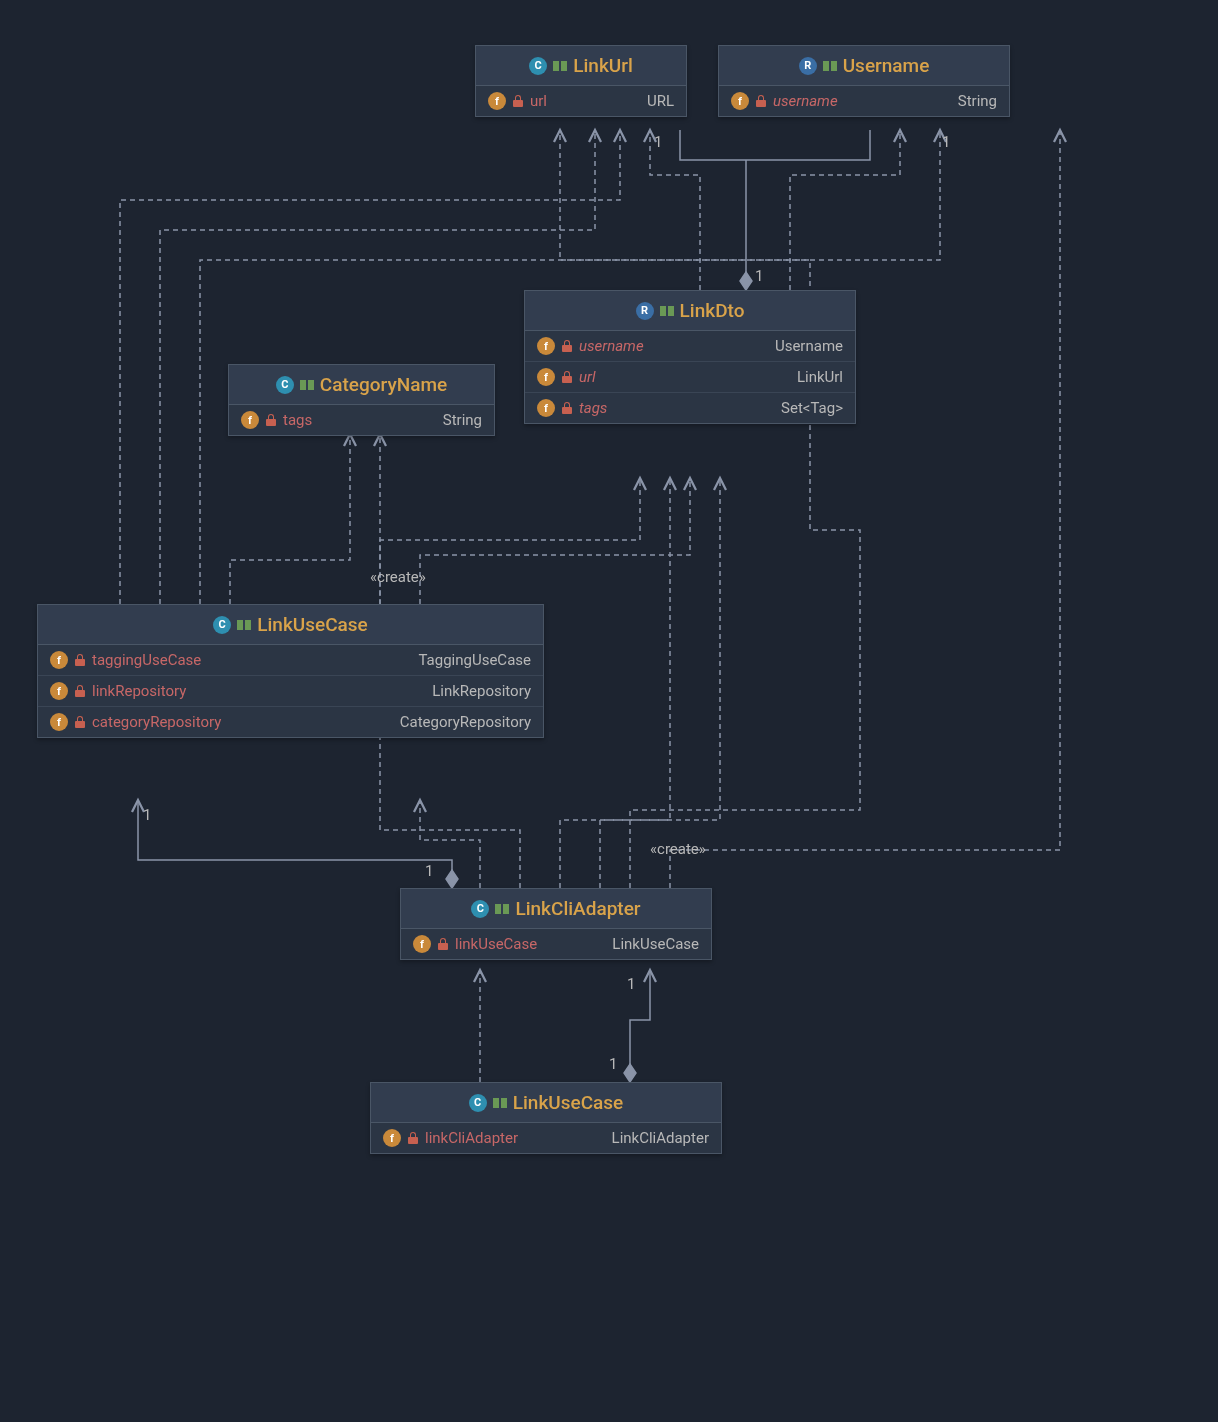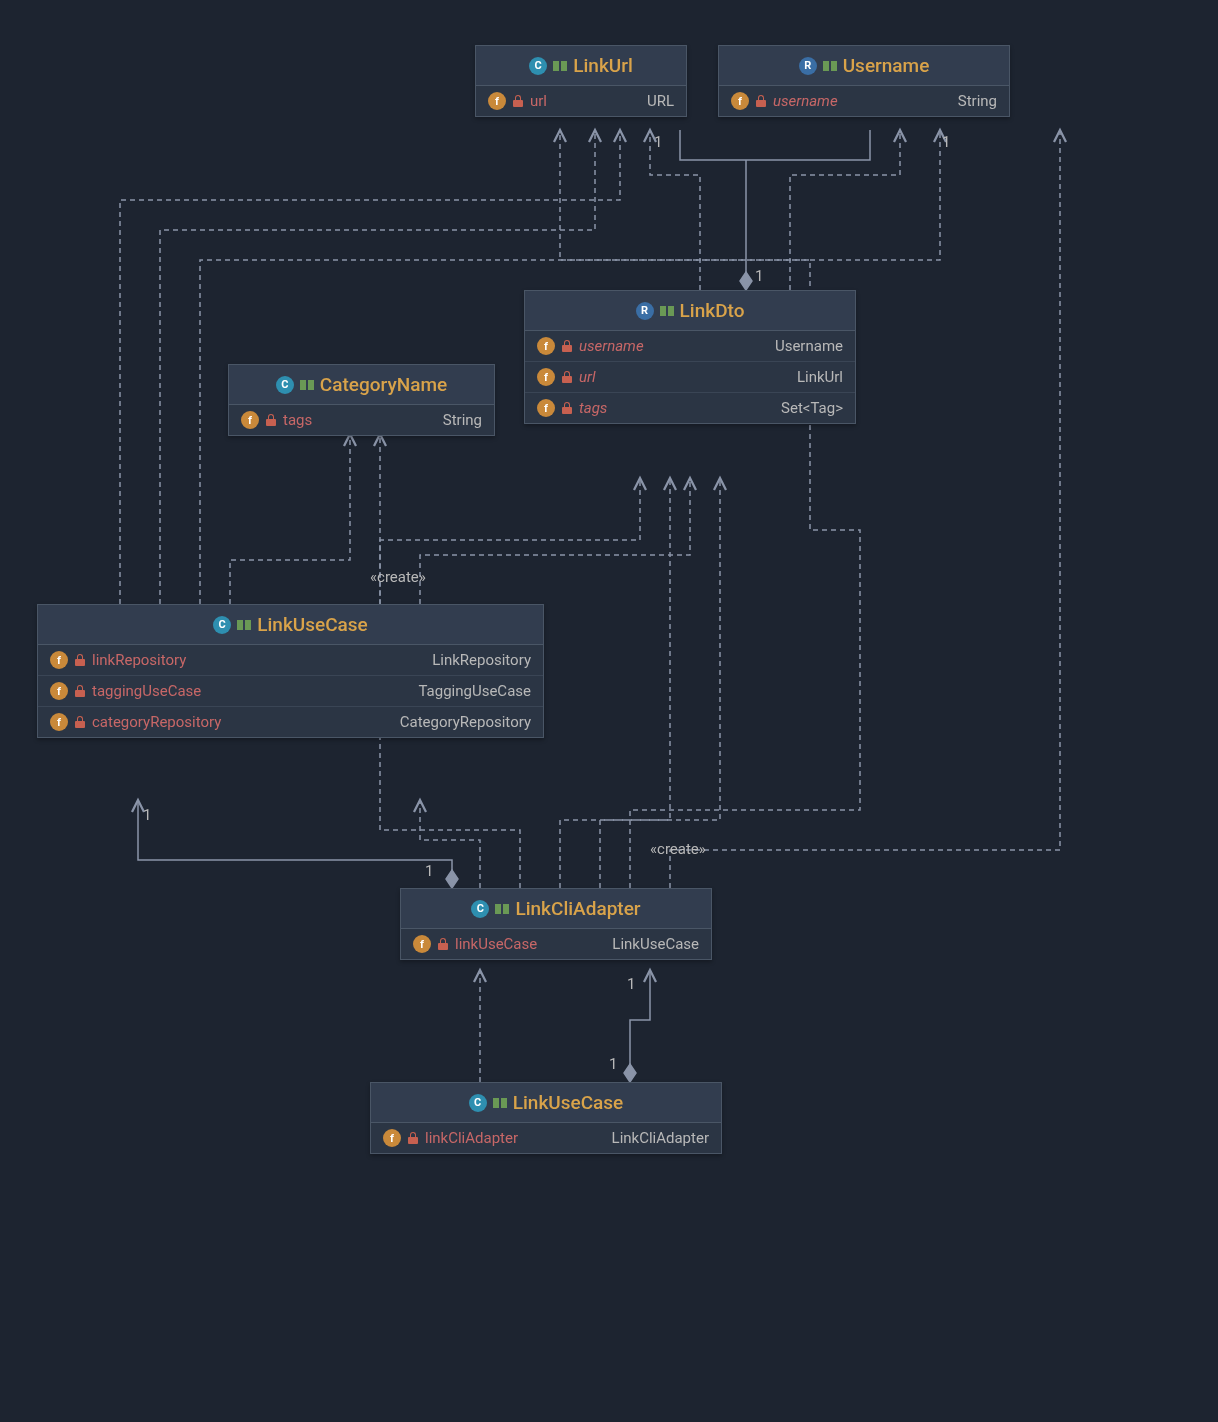--- a/index.html
+++ b/index.html
@@ -152,28 +152,28 @@
 
 <div class="cls" style="left:37px;top:604px;width:505px">
   <div class="cls-head">
     <span class="badge badge-c"></span>
     <span class="mod"></span>
     <span class="cls-title">LinkUseCase</span>
   </div>
   <div class="row">
     <span class="badge badge-f"></span>
     <span class="lock"></span>
+    <span class="fname">taggingUseCase</span>
+    <span class="ftype">TaggingUseCase</span>
+  </div>
+  <div class="row">
+    <span class="badge badge-f"></span>
+    <span class="lock"></span>
     <span class="fname">linkRepository</span>
     <span class="ftype">LinkRepository</span>
-  </div>
-  <div class="row">
-    <span class="badge badge-f"></span>
-    <span class="lock"></span>
-    <span class="fname">taggingUseCase</span>
-    <span class="ftype">TaggingUseCase</span>
   </div>
   <div class="row">
     <span class="badge badge-f"></span>
     <span class="lock"></span>
     <span class="fname">categoryRepository</span>
     <span class="ftype">CategoryRepository</span>
   </div>
 </div>
 
 <div class="cls" style="left:400px;top:888px;width:310px">

